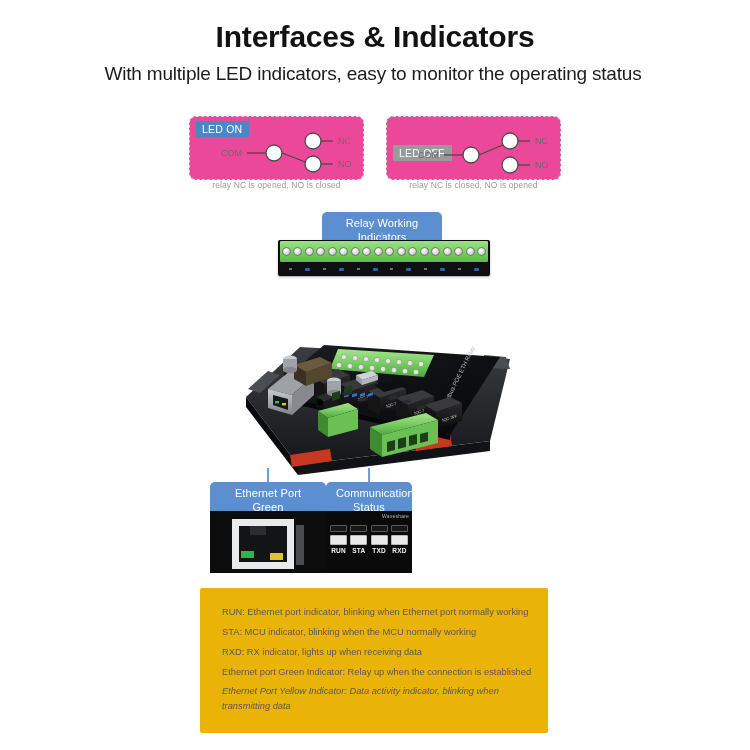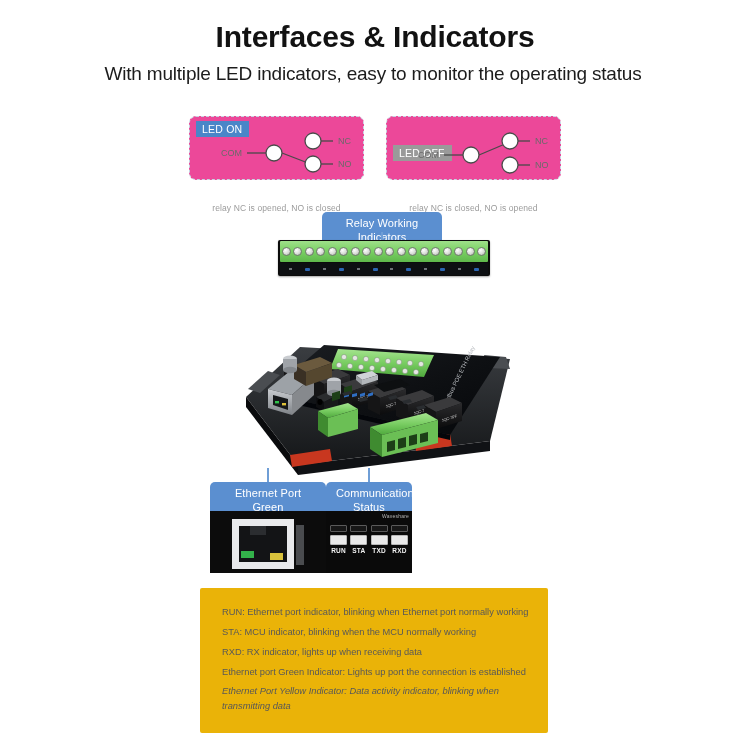--- a/index.html
+++ b/index.html
@@ -52,21 +52,21 @@
     letter-spacing:.2px;
     line-height:12px;
   }
   .badge-on{background:#4a86c8;}
   .badge-off{background:#9a9a9a;margin-top:24px;}
   .relay-svg{position:absolute;left:0;top:0;}
   .relay-cap{
     text-align:center;
     font-size:8.5px;
     color:#9b9b9b;
-    margin-top:23px;
+    margin-top:0;
     letter-spacing:.1px;
   }
 
   
   .pill{
     background:#5b8fd0;
     color:#ffffff;
     border-radius:5px;
     font-size:11px;
     text-align:center;
@@ -489,20 +489,20 @@
     </div>
     <div class="legend-line">
       <span class="lk">STA:</span>
       <span>MCU indicator, blinking when the MCU normally working</span>
     </div>
     <div class="legend-line">
       <span class="lk">RXD:</span>
       <span>RX indicator, lights up when receiving data</span>
     </div>
     <div class="legend-line">
-      <span>Ethernet port Green Indicator: Lights up port the connection is established</span>
+      <span>Ethernet port Green Indicator: Relay up when the connection is established</span>
     </div>
     <div class="legend-line wrap">
       <span>Ethernet Port Yellow Indicator:  Data activity indicator, blinking when transmitting data</span>
     </div>
   </div>
 
 </div>
 
 </body></html>

